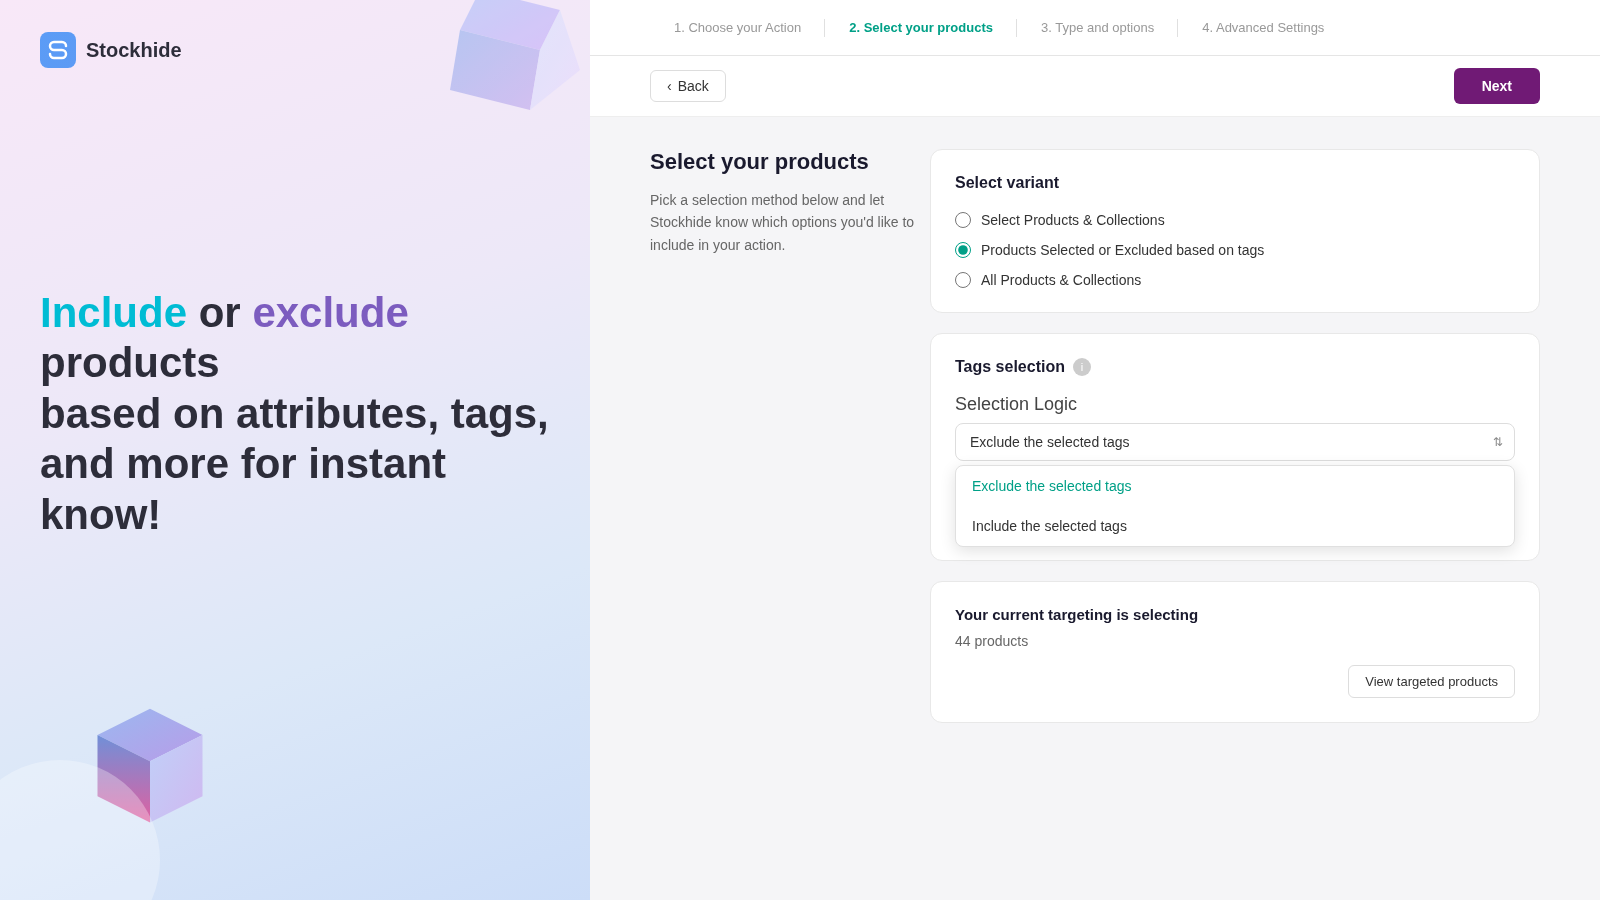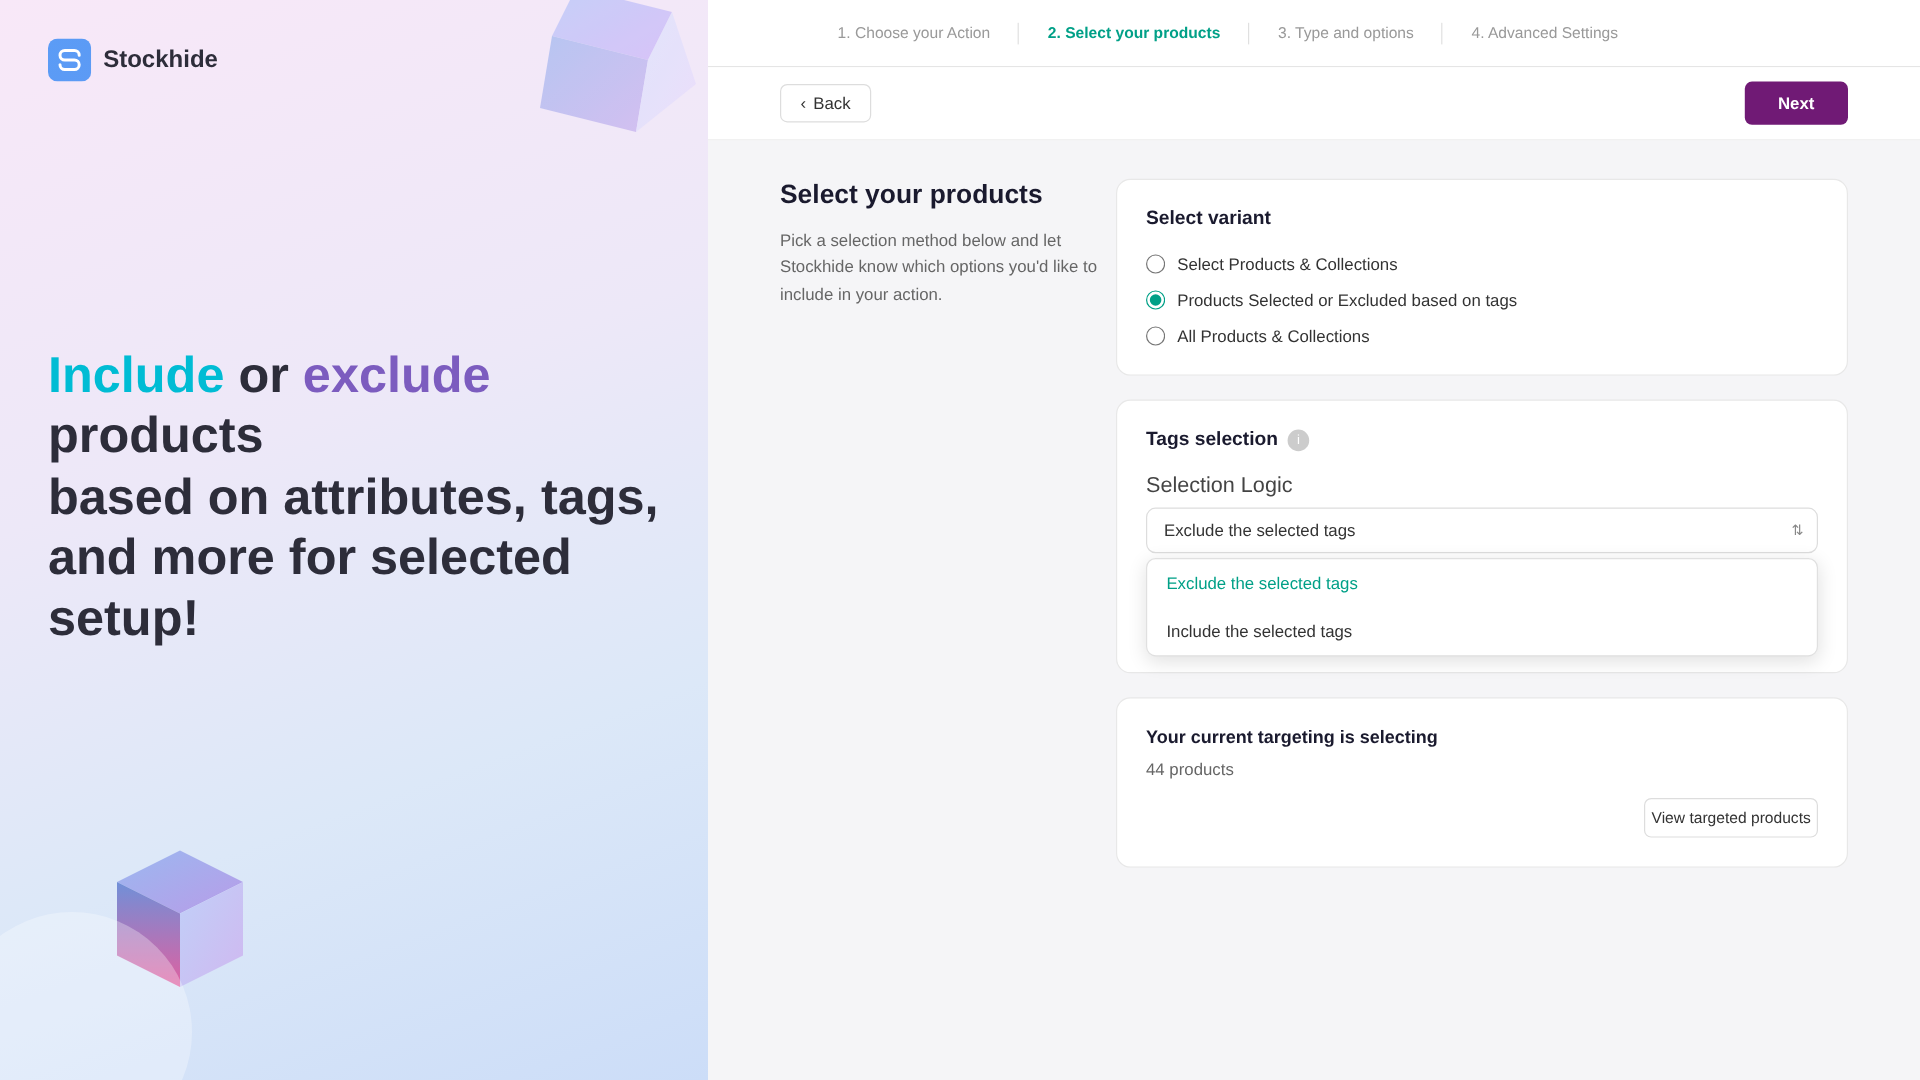--- a/index.html
+++ b/index.html
@@ -99,21 +99,21 @@
       flex-direction: column;
       overflow: hidden;
     }
 
     
     .steps-header {
       background: white;
       border-bottom: 1px solid #e5e5e5;
       display: flex;
       align-items: center;
-      padding: 0 84px;
+      padding: 0 60px;
       height: 56px;
       gap: 0;
     }
 
     .step-item {
       font-size: 13px;
       color: #999;
       padding: 0 24px;
       position: relative;
     }
@@ -365,21 +365,21 @@
     .product-count {
       font-size: 14px;
       color: #666;
       margin-bottom: 16px;
     }
 
     .view-btn {
       float: right;
       background: white;
       border: 1px solid #ddd;
-      padding: 8px 5px;
+      padding: 8px 16px;
       border-radius: 6px;
       font-size: 13px;
       color: #333;
       cursor: pointer;
     }
   </style>
 </head>
 <body>
 
 <div class="left-panel">
@@ -420,21 +420,21 @@
 
     <polygon points="120,70 140,30 160,90 110,130" fill="url(#cubeRightFace)" opacity="0.8"></polygon>
   </svg>
 
   <div class="hero-text">
     <h1>
       <span class="include-word">Include</span><span> or </span><span class="exclude-word">exclude</span> <span>products</span>
       <br>
       <span>based on attributes, tags,</span>
       <br>
-      <span>and more for selected setup!</span>
+      <span>and more for instant know!</span>
     </h1>
   </div>
 
   <svg class="cube-bottom" viewBox="0 0 140 160" fill="none" xmlns="http://www.w3.org/2000/svg">
     <defs>
       <linearGradient id="cubeB_top" x1="0" y1="0" x2="1" y2="1">
         <stop stop-color="#9bb8f0"></stop>
         <stop offset="1" stop-color="#b89ce8"></stop>
       </linearGradient>
       <linearGradient id="cubeB_left" x1="0" y1="0" x2="0" y2="1">

